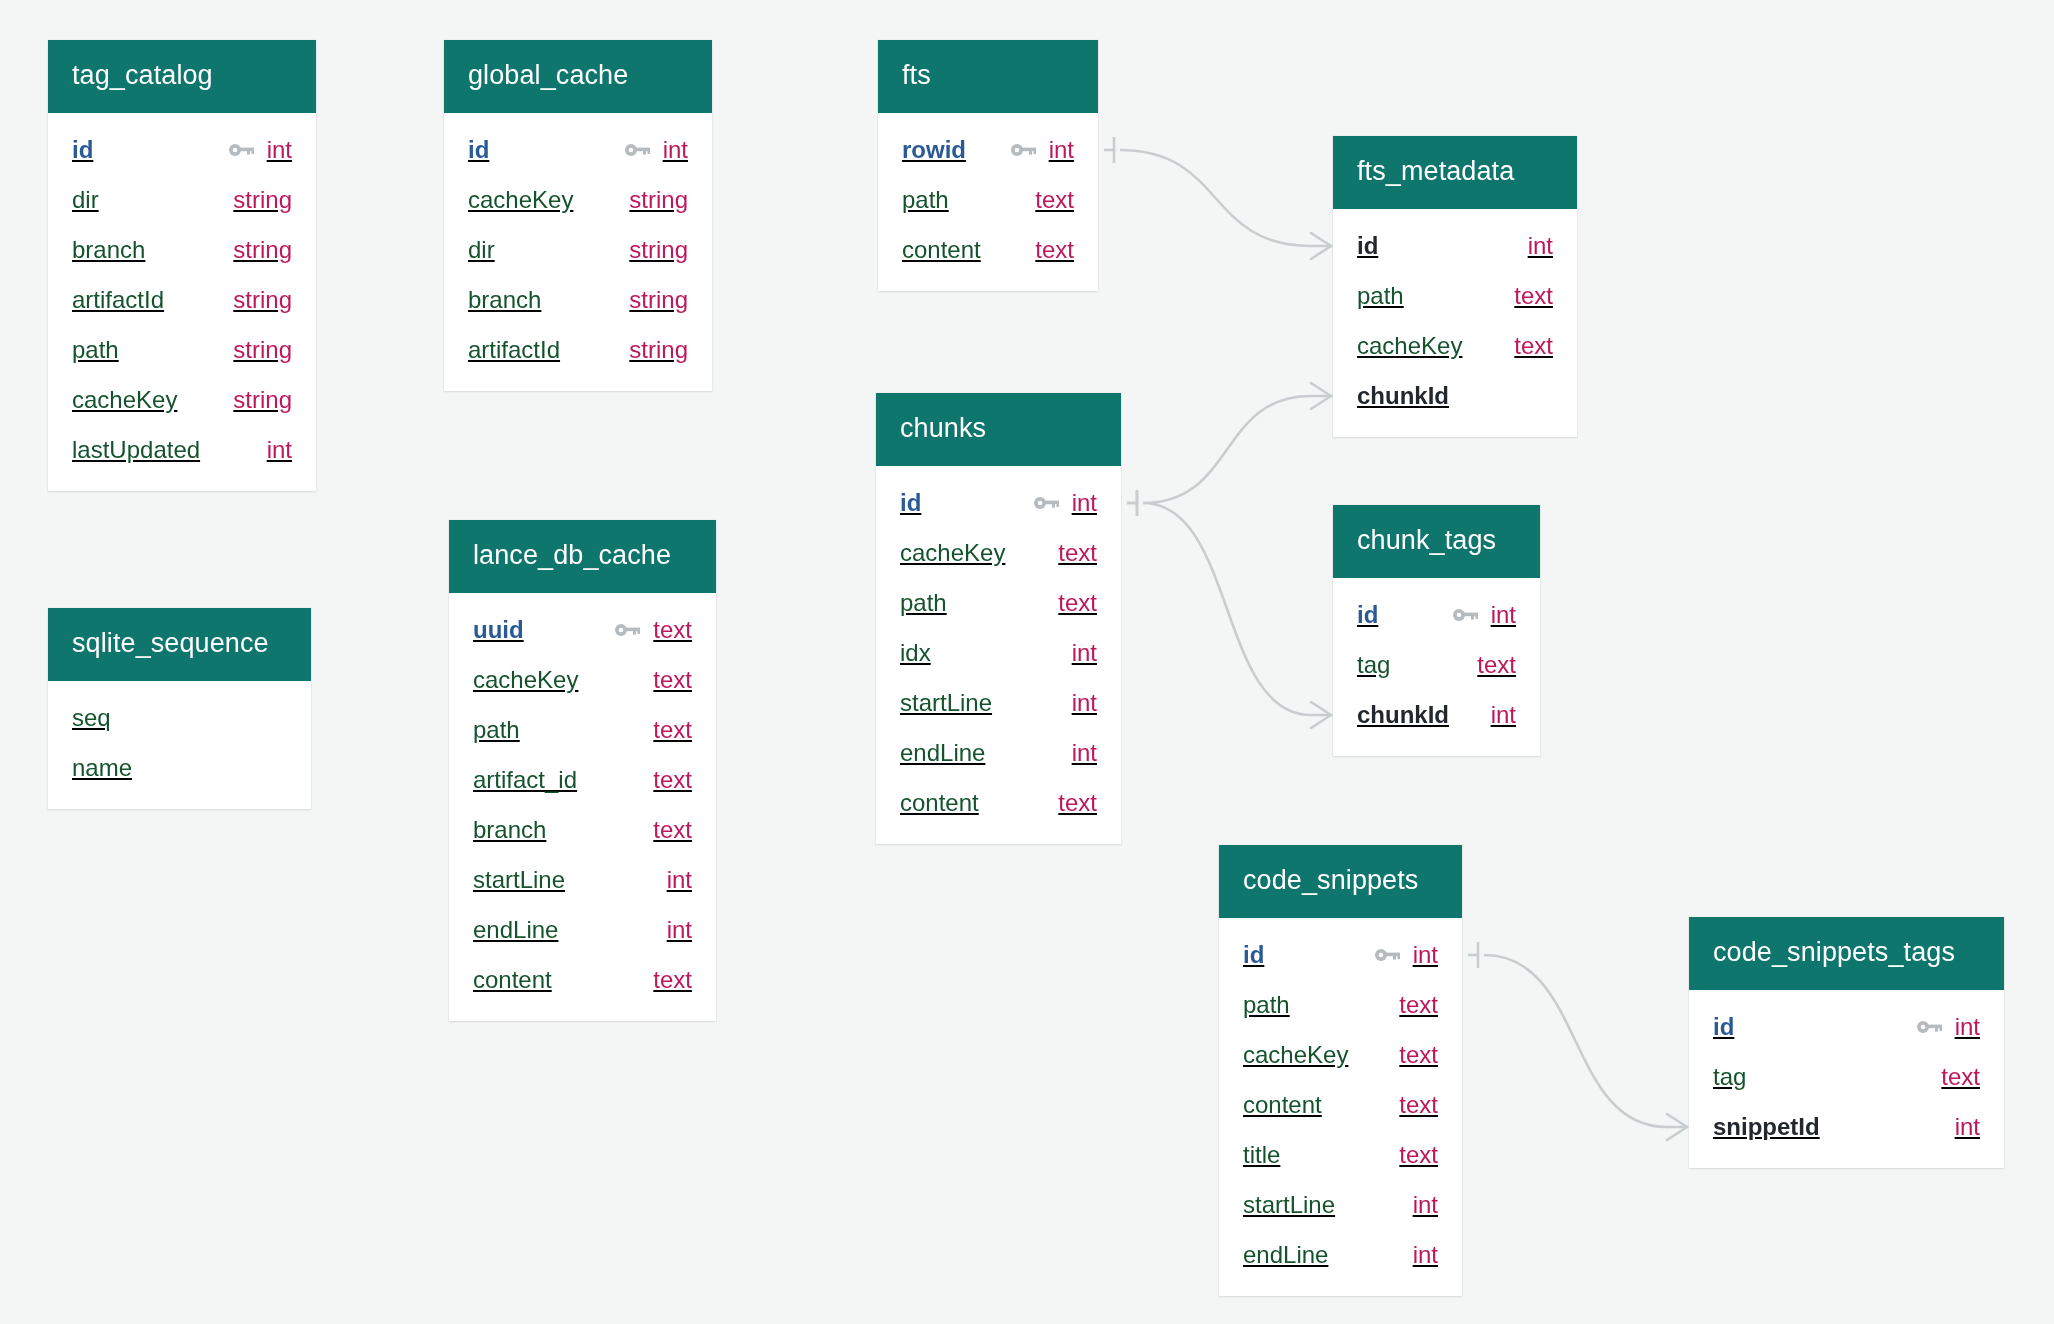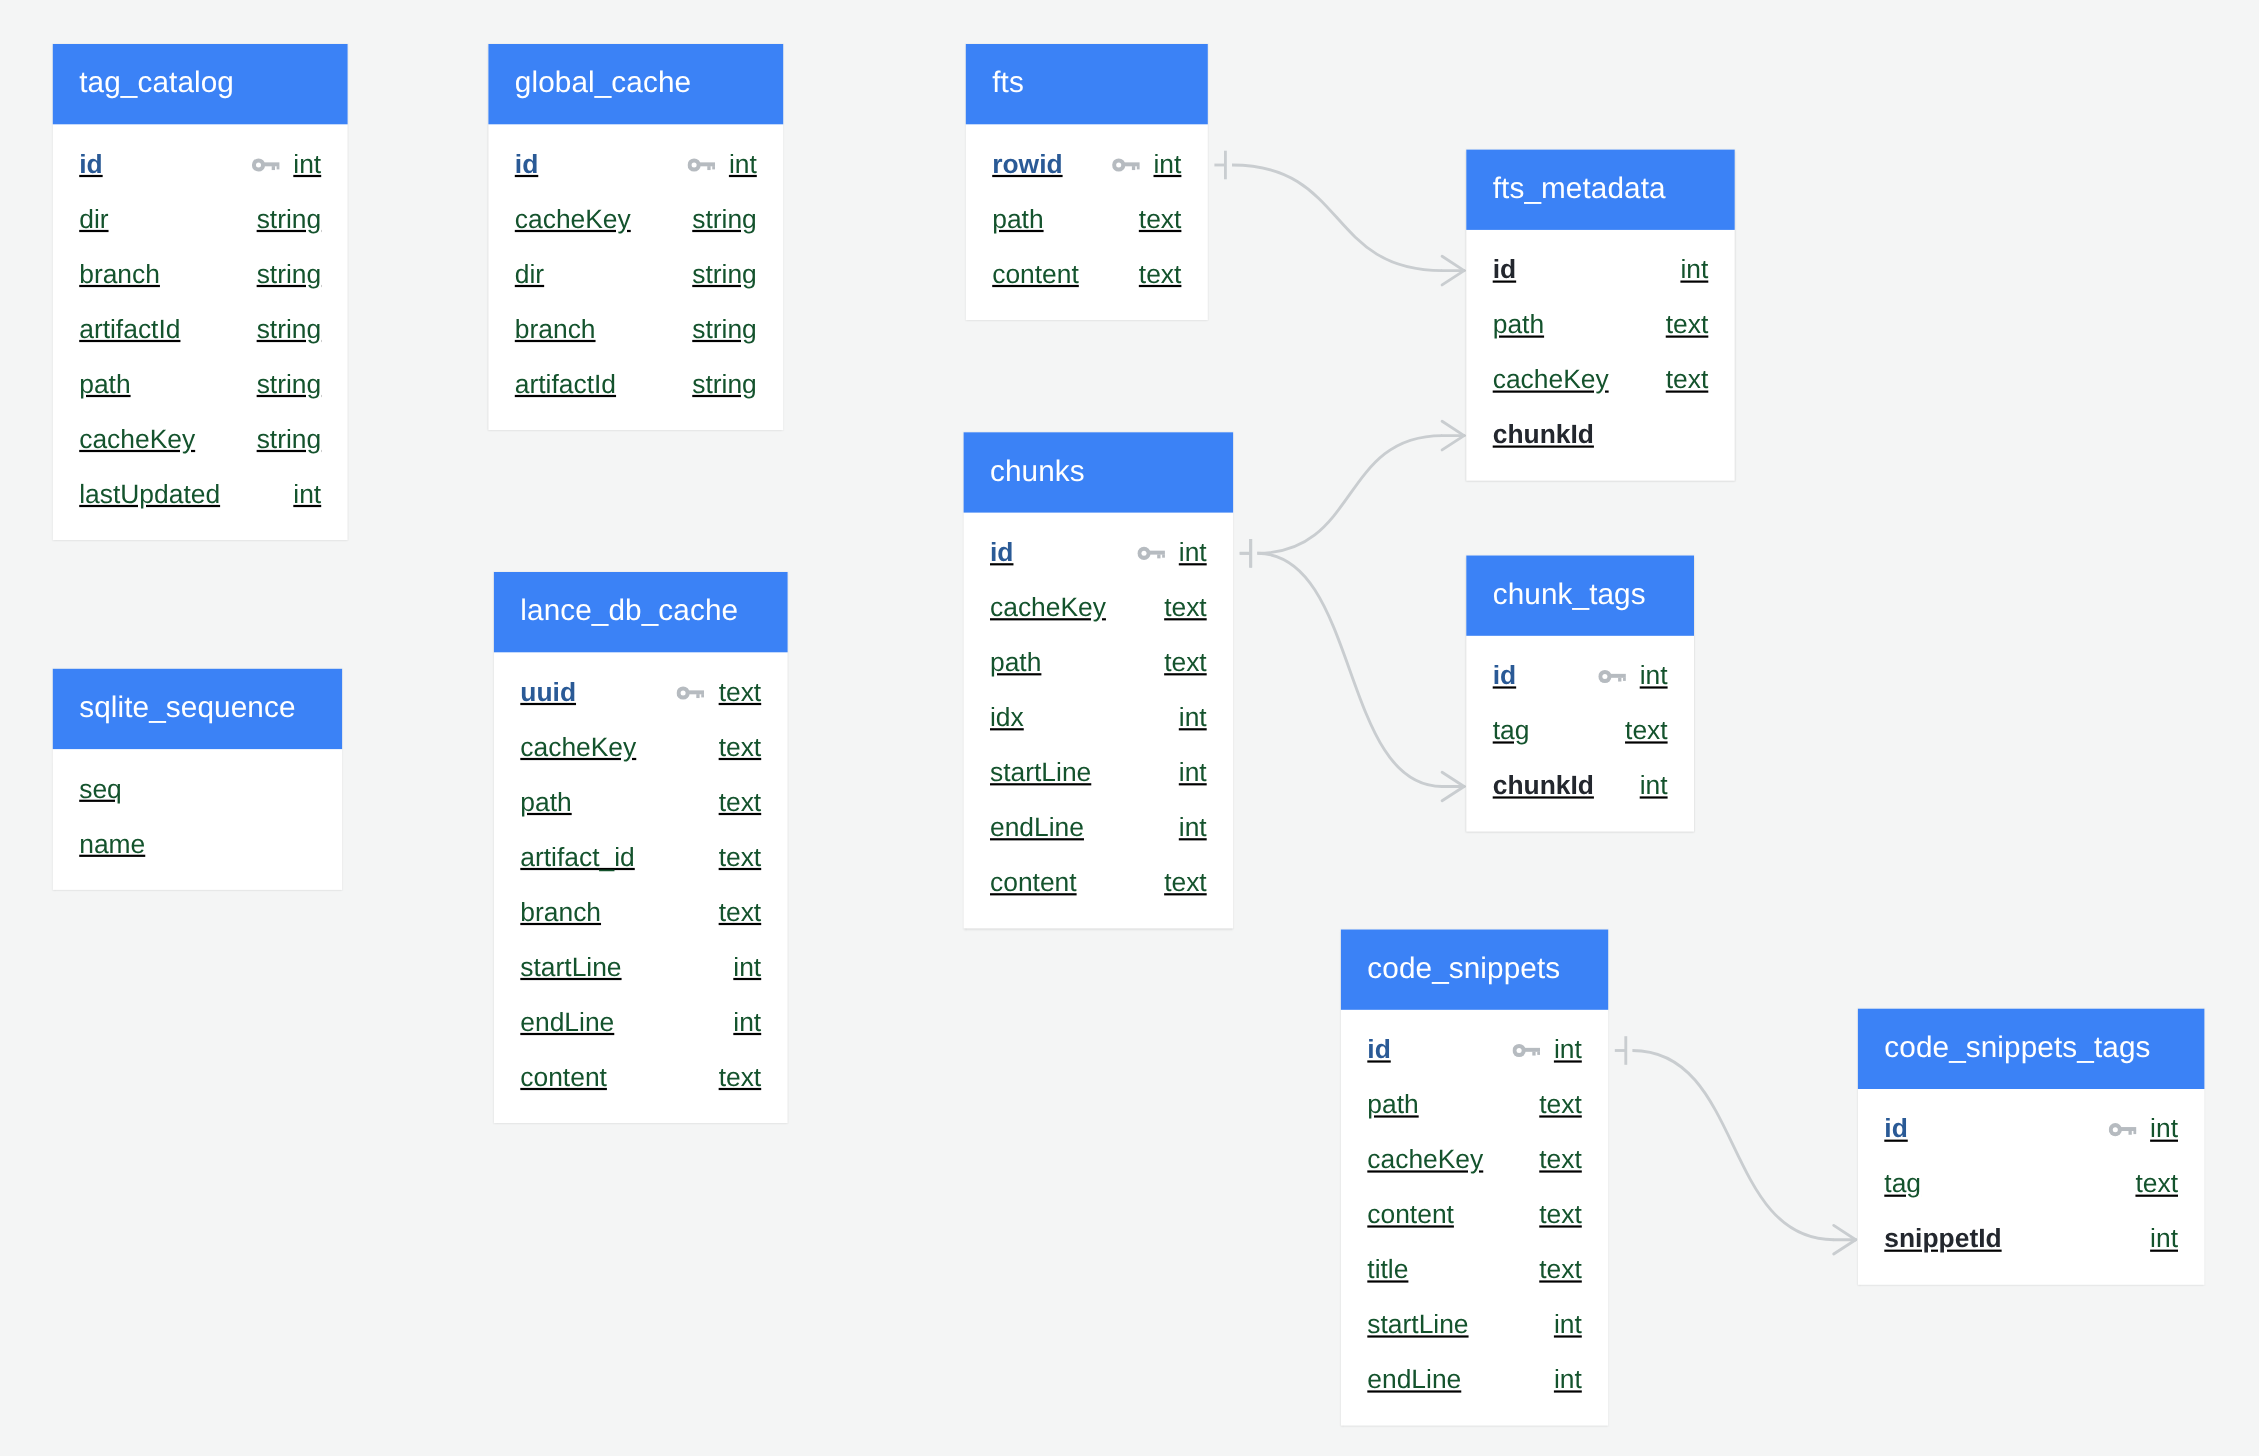--- a/index.html
+++ b/index.html
@@ -12,21 +12,21 @@
   #canvas { position: relative; width: 2054px; height: 1324px; }
 
   svg#links { position: absolute; left: 0; top: 0; width: 2054px; height: 1324px; pointer-events: none; }
 
   .entity {
     position: absolute;
     background: #ffffff;
     box-shadow: 0 1px 2px rgba(0,0,0,0.10), 0 0 0 1px rgba(0,0,0,0.02);
   }
   .entity-header {
-    background: #3b82f6;
+    background: #0f766e;
     color: #ffffff;
     font-size: 27px;
     line-height: 1;
     padding: 22px 24px 24px 24px;
     letter-spacing: 0.1px;
     white-space: nowrap;
   }
   .entity-body { padding: 12px 0 16px 0; text-decoration: underline; }
   .attr-row {
     display: flex;
@@ -39,21 +39,21 @@
     font-size: 24px;
     color: #14532d;
     flex: 0 0 auto;
   }
   .attr-name.pk { font-weight: bold; color: #2a5a96; }
   .attr-name.fk { font-weight: bold; color: #23272e; }
   .attr-spacer { flex: 1 1 auto; min-width: 26px; }
   .attr-key { flex: 0 0 auto; margin-right: 12px; display: flex; align-items: center; }
   .attr-type {
     font-size: 24px;
-    color: #14532d;
+    color: #be185d;
     flex: 0 0 auto;
     text-align: right;
   }
 </style>
 </head>
 <body>
 
 <div id="canvas">
   <svg id="links">
       <g>

